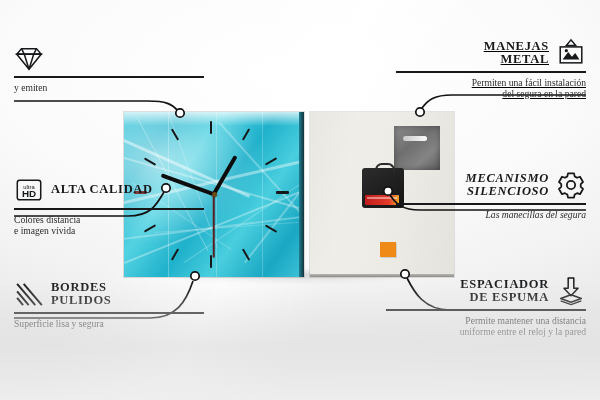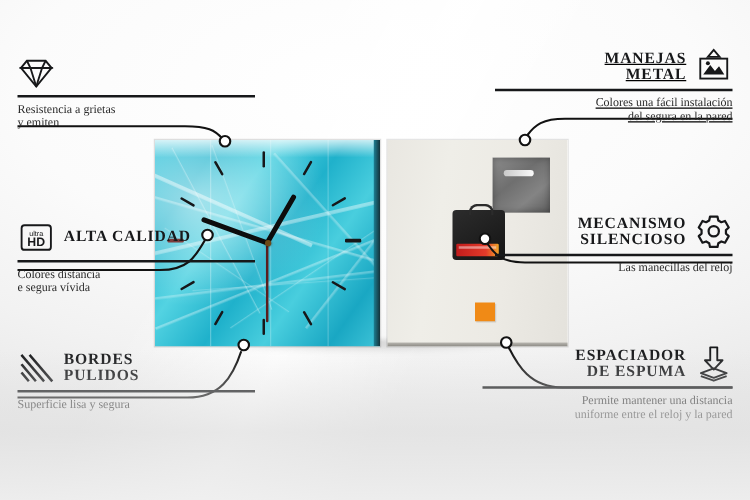--- a/index.html
+++ b/index.html
@@ -221,38 +221,37 @@
           <path d="M3 12 L8 6 L24 6 L29 12 Z"></path>
           <path d="M8 6 L11 12 L16 28"></path>
           <path d="M24 6 L21 12 L16 28"></path>
           <path d="M3 12 H29"></path>
         </g>
       </svg>
       <div>
       </div>
     </div>
     <div class="rule"></div>
-    <div class="sub">Resistencia a grietas</div>
     <div class="sub">y emiten</div>
   </div>
 
   <div class="callout left" style="left:14px;top:175px;width:190px;">
     <div class="head">
       <svg class="ico" viewBox="0 0 32 32">
         <rect x="3.5" y="5.5" width="25" height="21" rx="2.5" fill="none" stroke="#17181a" stroke-width="1.6"></rect>
         <text x="16" y="14.5" text-anchor="middle" font-family="Liberation Sans, sans-serif" font-size="6.2" fill="#17181a">ultra</text>
         <text x="16" y="23.5" text-anchor="middle" font-family="Liberation Sans, sans-serif" font-size="10.5" font-weight="bold" fill="#17181a">HD</text>
       </svg>
       <div>
         <div class="ttl">ALTA CALIDAD</div>
       </div>
     </div>
     <div class="rule"></div>
     <div class="sub">Colores distancia</div>
-    <div class="sub">e segura vívida</div>
+    <div class="sub">e imagen vívida</div>
   </div>
 
   <div class="callout left" style="left:14px;top:279px;width:190px;">
     <div class="head">
       <svg class="ico" viewBox="0 0 32 32">
         <g stroke="#17181a" stroke-width="2.1" stroke-linecap="square">
           <path d="M4 6 L22 27"></path>
           <path d="M11 6 L29 27"></path>
           <path d="M4 14 L15 27"></path>
           <path d="M4 21 L9 27"></path>
@@ -276,39 +275,39 @@
       <svg class="ico" viewBox="0 0 32 32">
         <g fill="none" stroke="#17181a" stroke-width="1.6">
           <path d="M16 2 L11 8 L21 8 Z"></path>
           <rect x="4.5" y="9.5" width="23" height="17"></rect>
           <path d="M7 23 L13 15 L17 20 L20.5 16 L25 23 Z" fill="#17181a" stroke="none"></path>
           <circle cx="11" cy="13.5" r="1.7" fill="#17181a" stroke="none"></circle>
         </g>
       </svg>
     </div>
     <div class="rule"></div>
-    <div class="sub">Colores una fácil instalación</div>
+    <div class="sub">Permiten una fácil instalación</div>
     <div class="sub">del segura en la pared</div>
   </div>
 
-  <div class="callout right" style="left:396px;top:170px;width:190px;">
+  <div class="callout right" style="left:396px;top:170px;width:190px;font-style:italic;">
     <div class="head">
       <div>
         <div class="ttl">MECANISMO</div>
         <div class="ttl">SILENCIOSO</div>
       </div>
       <svg class="ico" viewBox="0 0 32 32">
         <g fill="none" stroke="#17181a" stroke-width="1.9" stroke-linejoin="round">
           <path d="M12.8 3.6 h6.4 l.7 3.2 2.6 1.5 3.1-1.1 3.2 5.6 -2.4 2.2 0 3 2.4 2.2 -3.2 5.6 -3.1-1.1 -2.6 1.5 -.7 3.2 h-6.4 l-.7-3.2 -2.6-1.5 -3.1 1.1 -3.2-5.6 2.4-2.2 0-3 -2.4-2.2 3.2-5.6 3.1 1.1 2.6-1.5 Z"></path>
           <circle cx="16" cy="16" r="4.4"></circle>
         </g>
       </svg>
     </div>
     <div class="rule"></div>
-    <div class="sub">Las manecillas del reloj</div>
+    <div class="sub">Las manecillas del segura</div>
   </div>
 
   <div class="callout right" style="left:386px;top:276px;width:200px;">
     <div class="head">
       <div>
         <div class="ttl">ESPACIADOR</div>
         <div class="ttl">DE ESPUMA</div>
       </div>
       <svg class="ico" viewBox="0 0 32 32">
         <g fill="none" stroke="#17181a" stroke-width="1.6" stroke-linejoin="round">

